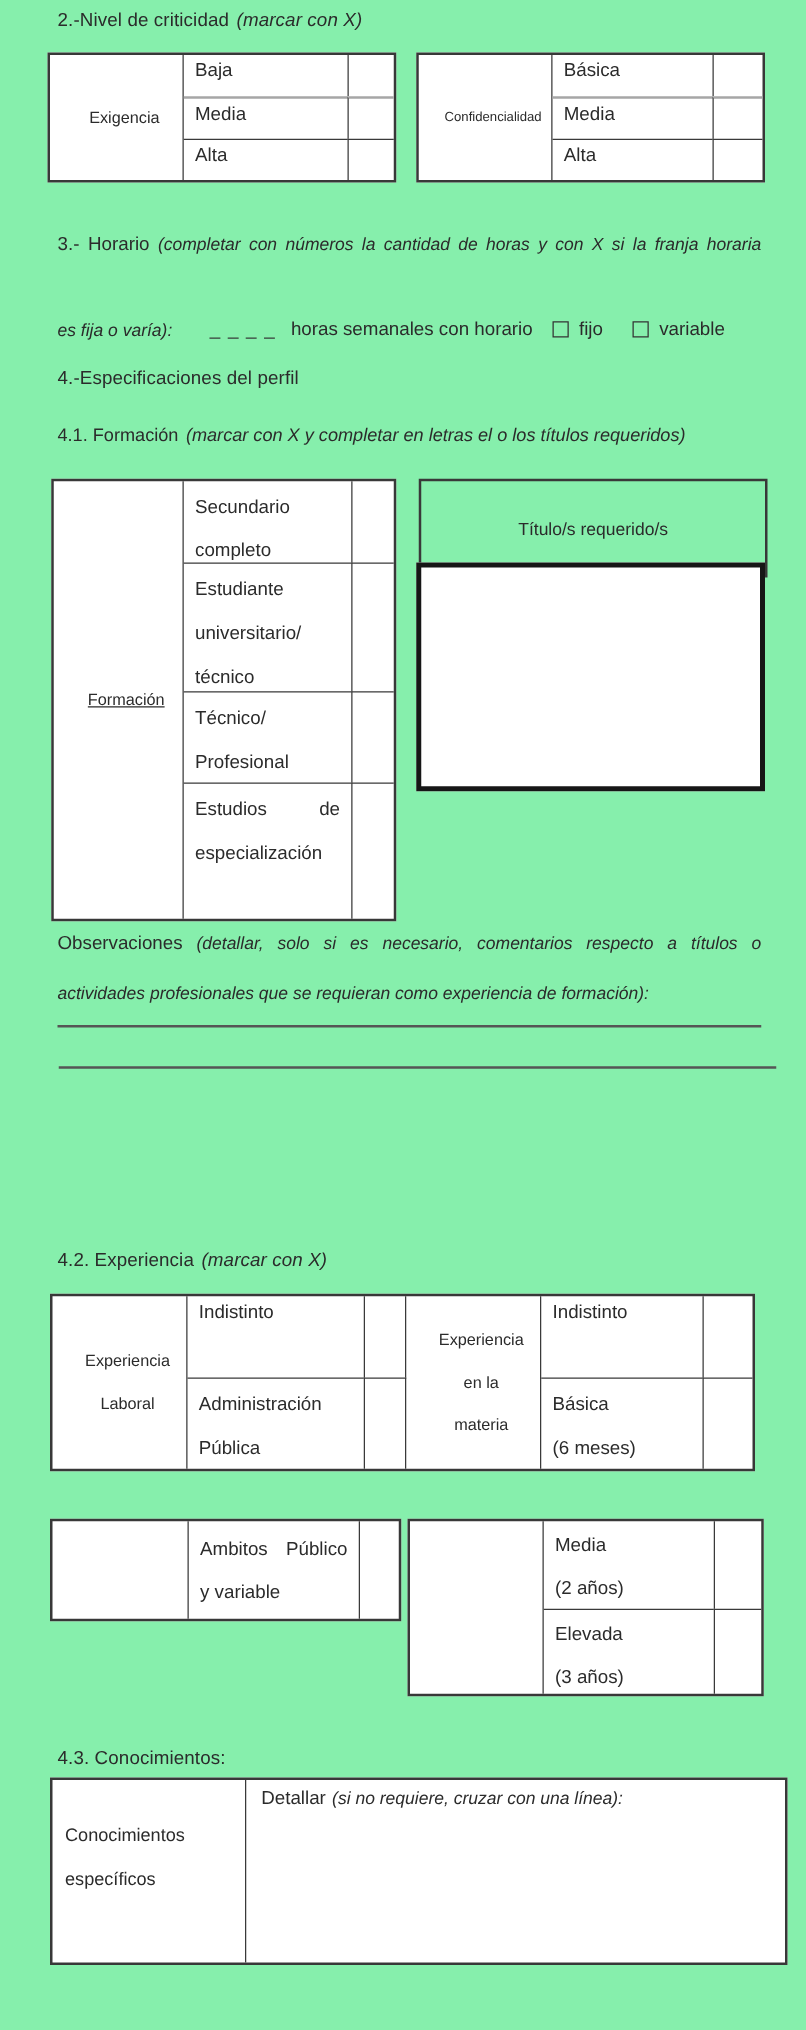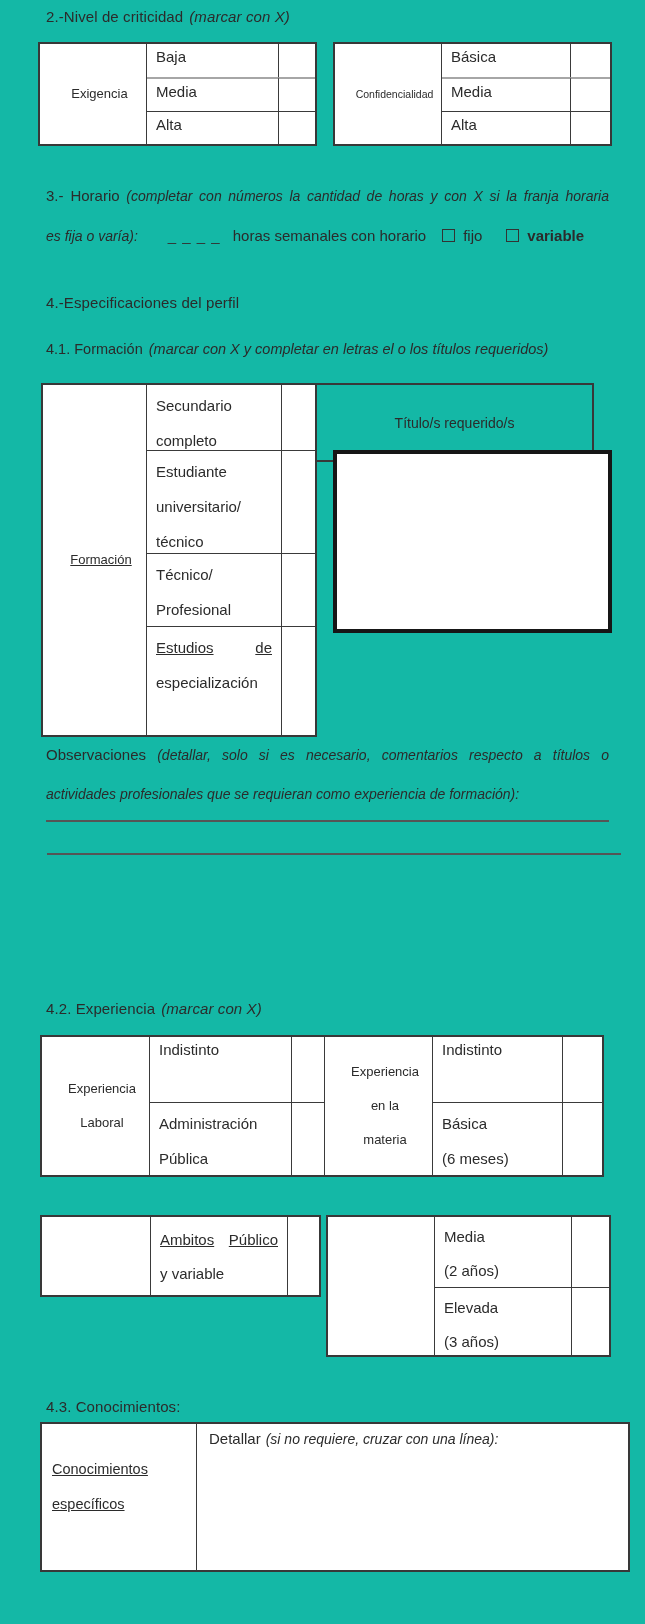--- a/index.html
+++ b/index.html
@@ -1,53 +1,53 @@
 <!DOCTYPE html>
 <html><head>
 <meta charset="utf-8">
 <style>
   html,body{margin:0;padding:0;background:#fff;}
   .page{
-    position:relative;width:645px;height:1624px;background:#14b8a6;
+    position:relative;width:645px;height:1624px;background:#86efac;
     font-family:"Liberation Sans","DejaVu Sans",sans-serif;color:#2b2b2b;
     overflow:hidden;
   }
   .abs{position:absolute;box-sizing:border-box;}
   .it{font-style:italic;}
   .h{font-size:15px;letter-spacing:.1px;}
   .small-note{font-size:14px;}
   .jl{text-align:justify;text-align-last:justify;}
   
   .tbl{position:absolute;display:grid;border:2px solid #383838;box-sizing:border-box;background:#fff;}
   .cell{box-sizing:border-box;overflow:hidden;}
   .bl{border-left:1.5px solid #3a3a3a;}
   .br{border-right:1.5px solid #3a3a3a;}
   .bt{border-top:1.5px solid #3a3a3a;}
   .btg{border-top:2px solid #a6a6a6;}
   .lab{display:flex;flex-direction:column;align-items:center;justify-content:center;text-align:left;font-size:13px;line-height:34px;margin-left:13px;}
   .val{padding:4px 8px 0 9px;font-size:15px;}
   .val2{padding:3px 9px 0 9px;font-size:15px;line-height:35px;}
-  .between{display:flex;justify-content:space-between;text-decoration:underline;}
+  .between{display:flex;justify-content:space-between;}
   
   .crit{grid-template-columns:107px 1fr 37px;grid-template-rows:1fr 1fr 1fr;}
   .critR{grid-template-columns:107px 1fr 40px;}
   .span3{grid-row:1 / span 3;grid-column:1;}
   .form-tbl{grid-template-columns:104px 134px 1fr;grid-template-rows:65px 103px 73px 1fr;}
   .span4{grid-row:1 / span 4;grid-column:1;text-decoration:underline;}
   .exp1{grid-template-columns:108px 141px 34px 108px 129px 1fr;grid-template-rows:65px 1fr;}
   .span2c1{grid-row:1 / span 2;grid-column:1;}
   .span2c4{grid-row:1 / span 2;grid-column:4;}
   .exp2l{grid-template-columns:109px 136px 1fr;grid-template-rows:1fr;}
   .exp2r{grid-template-columns:107px 136px 1fr;grid-template-rows:70px 1fr;}
   .conoc{grid-template-columns:155px 1fr;grid-template-rows:1fr;}
   .thickbox{position:absolute;border:4px solid #161616;background:#fff;box-sizing:border-box;}
   .titlehdr{position:absolute;border:2px solid #383838;display:flex;align-items:center;justify-content:center;font-size:14px;box-sizing:border-box;}
   .hline{position:absolute;height:2px;background:#555;}
   .cb{display:inline-block;width:13px;height:13px;border:1.6px solid #333;box-sizing:border-box;flex:none;}
-  .inline-row{display:flex;align-items:center;font-size:15px;}
+  .inline-row{display:flex;align-items:center;font-size:15px;margin-top:28px;}
   .blankline{letter-spacing:1px;color:#333;}
 </style>
 </head>
 <body>
 
 <div class="page">
 
   <div class="abs h" style="left:46px;top:8px;width:563px;">
     <span>2.-Nivel de criticidad</span><span class="it" style="margin-left:6px;">(marcar con X)</span>
   </div>
@@ -75,21 +75,21 @@
   <div class="abs jl" style="left:46px;top:187px;width:563px;font-size:14px;">
     <span style="font-size:15px;">3.- Horario</span> <span class="it">(completar con números la cantidad de horas y con X si la franja horaria</span>
   </div>
   <div class="abs inline-row" style="left:46px;top:227px;width:575px;">
     <span class="it small-note">es fija o varía):</span>
     <span class="blankline" style="margin-left:30px;">_ _ _ _</span>
     <span style="margin-left:12px;">horas semanales con horario</span>
     <span class="cb" style="margin-left:16px;"></span>
     <span style="margin-left:8px;">fijo</span>
     <span class="cb" style="margin-left:24px;"></span>
-    <span style="margin-left:8px;font-weight:bold;">variable</span>
+    <span style="margin-left:8px;">variable</span>
   </div>
 
   <div class="abs h" style="left:46px;top:294px;">4.-Especificaciones del perfil</div>
 
   <div class="abs" style="left:46px;top:341px;width:575px;font-size:14.5px;">
     <span>4.1. Formación</span><span class="it" style="margin-left:6px;">(marcar con X y completar en letras el o los títulos requeridos)</span>
   </div>
 
   <div class="tbl form-tbl" style="left:41px;top:383px;width:276px;height:354px;">
     <div class="cell br lab span4">Formación</div>
@@ -112,21 +112,21 @@
     <div class="cell val2 bt" style="grid-row:4;grid-column:2;">
       <div class="between">
         <span>Estudios</span>
         <span>de</span>
       </div>
       <div>especialización</div>
     </div>
     <div class="cell bl bt" style="grid-row:4;grid-column:3;"></div>
   </div>
 
-  <div class="titlehdr" style="left:315px;top:383px;width:279px;height:79px;">
+  <div class="titlehdr" style="left:335px;top:383px;width:279px;height:79px;">
     <span>Título/s requerido/s</span>
   </div>
   <div class="thickbox" style="left:333px;top:450px;width:279px;height:183px;"></div>
 
   <div class="abs jl small-note" style="left:46px;top:746px;width:563px;">
     <span style="font-size:15px;">Observaciones</span> <span class="it">(detallar, solo si es necesario, comentarios respecto a títulos o</span>
   </div>
   <div class="abs it small-note" style="left:46px;top:786px;width:563px;">actividades profesionales que se requieran como experiencia de formación):</div>
   <div class="hline" style="left:46px;top:820px;width:563px;"></div>
   <div class="hline" style="left:47px;top:853px;width:574px;"></div>
@@ -183,21 +183,21 @@
     <div class="cell val2 bt" style="grid-row:2;grid-column:2;line-height:34px;">
       <div>Elevada</div>
       <div>(3 años)</div>
     </div>
     <div class="cell bl bt" style="grid-row:2;grid-column:3;"></div>
   </div>
 
   <div class="abs h" style="left:46px;top:1398px;">4.3. Conocimientos:</div>
 
   <div class="tbl conoc" style="left:40px;top:1422px;width:590px;height:150px;">
-    <div class="cell br" style="grid-row:1;grid-column:1;padding:28px 8px 0 10px;font-size:14.5px;line-height:35px;text-decoration:underline;">
+    <div class="cell br" style="grid-row:1;grid-column:1;padding:28px 8px 0 10px;font-size:14.5px;line-height:35px;">
       <div>Conocimientos</div>
       <div>específicos</div>
     </div>
     <div class="cell" style="grid-row:1;grid-column:2;padding:6px 10px 0 12px;font-size:15px;">
       <span>Detallar</span><span class="it small-note" style="margin-left:5px;">(si no requiere, cruzar con una línea):</span>
     </div>
   </div>
 
 </div>
 

